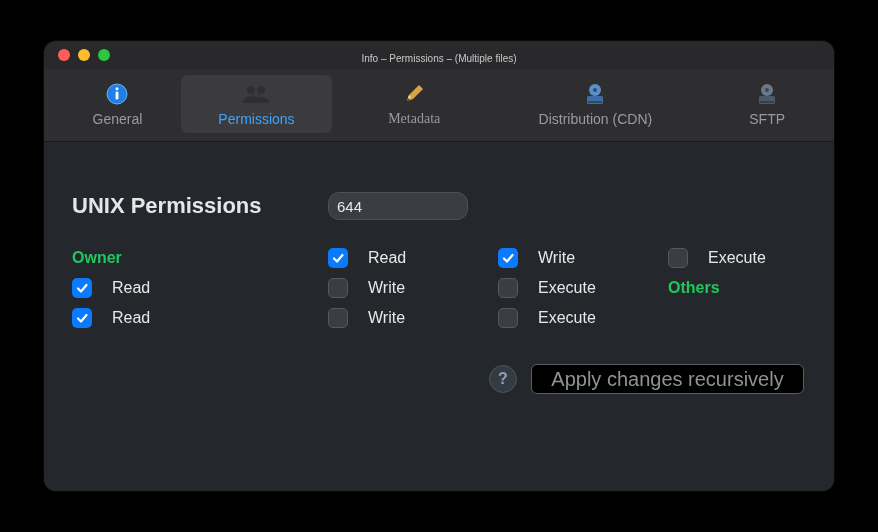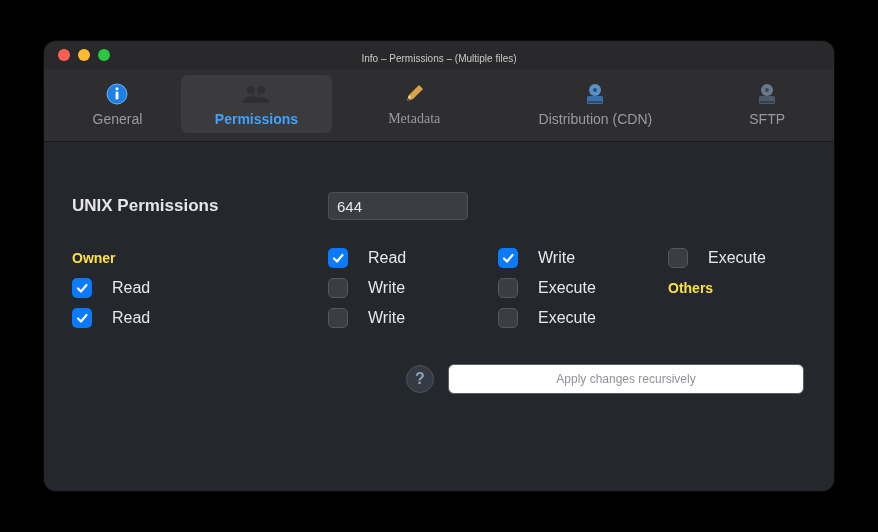--- a/index.html
+++ b/index.html
@@ -74,62 +74,62 @@
   .tab.metadata { width: 140px; font-family: Liberation Serif, serif; }
   .tab.distribution { width: 210px; }
   .tab.sftp { width: 120px; margin-left: auto; justify-content: flex-end; }
   .tab .iconwrap {
     height: 26px;
     display: flex;
     align-items: center;
     justify-content: center;
   }
   .tab-label { white-space: nowrap; }
-  .tab.permissions .tab-label { color: #3ea2ff; font-weight: 700; }
+  .tab.permissions .tab-label { color: #3ea2ff; font-weight: 400; }
 
   .content {
     padding: 50px 28px 0 28px;
     color: #e8e8e8;
     background: #24272b;
     height: calc(100% - 100px);
   }
   .row {
     display: flex;
     align-items: center;
     margin-bottom: 28px;
   }
   .row-label {
     width: 256px;
-    font-size: 17px;
+    font-size: 22px;
     font-weight: 700;
     color: #e6e6e9;
   }
   .unix-input {
     width: 140px;
     height: 28px;
     background: #3a3d41;
     border: 1px solid #4d5054;
-    border-radius: 4px;
+    border-radius: 11px;
     color: #e8e8e8;
     font-size: 15px;
     padding: 4px 8px;
     outline: none;
   }
 
   .perm-grid {
     display: grid;
     grid-template-columns: 256px 170px 170px 170px;
     row-gap: 10px;
     align-items: center;
     margin-top: 6px;
   }
   .perm-label {
-    font-size: 14px;
+    font-size: 16px;
     font-weight: 700;
-    color: #fde047;
+    color: #22c55e;
   }
   .check-cell {
     display: flex;
     align-items: center;
     gap: 20px;
     font-size: 16px;
     color: #e8e8e8;
   }
   .cb {
     width: 20px; height: 20px;
@@ -162,27 +162,27 @@
     background: #353b42;
     border: 1px solid #4d545c;
     color: #8fa3b6;
     display: flex;
     align-items: center;
     justify-content: center;
     font-size: 16px;
     font-weight: 600;
   }
   .apply-btn {
-    width: 356px;
+    width: 273px;
     height: 30px;
-    background: #ffffff;
+    background: #000000;
     border: 1px solid #5a5d61;
     border-radius: 6px;
     color: #8f9296;
-    font-size: 12px;
+    font-size: 20px;
     display: flex;
     align-items: center;
     justify-content: center;
   }
 </style>
 </head>
 <body>
 
 <div class="window">
 

